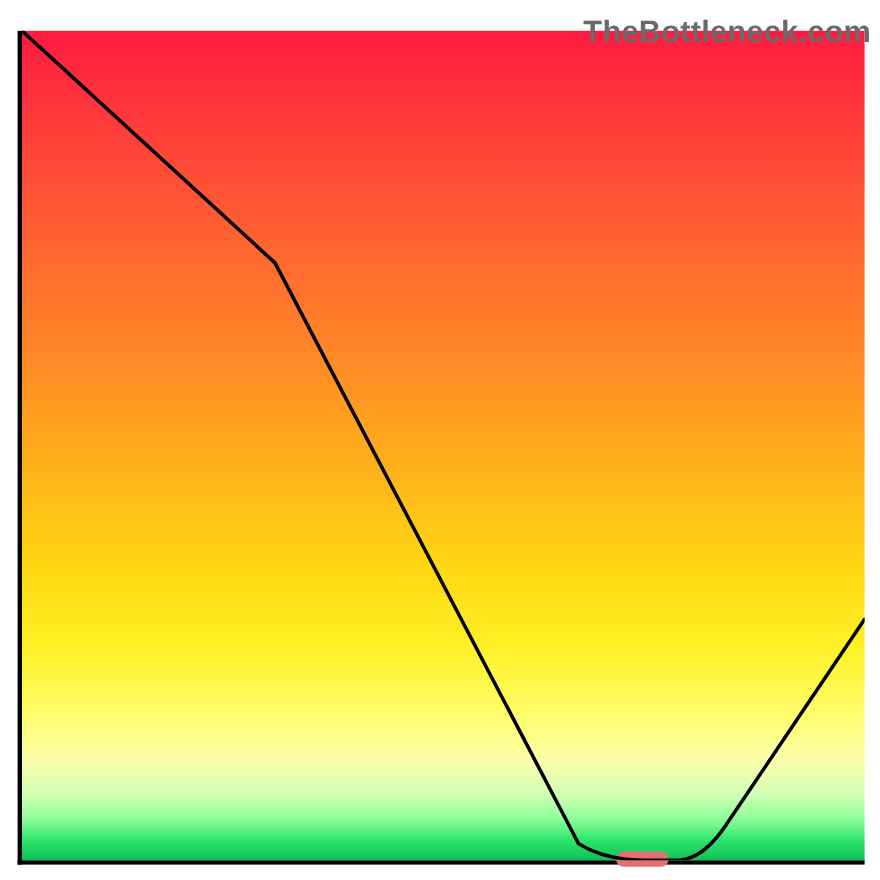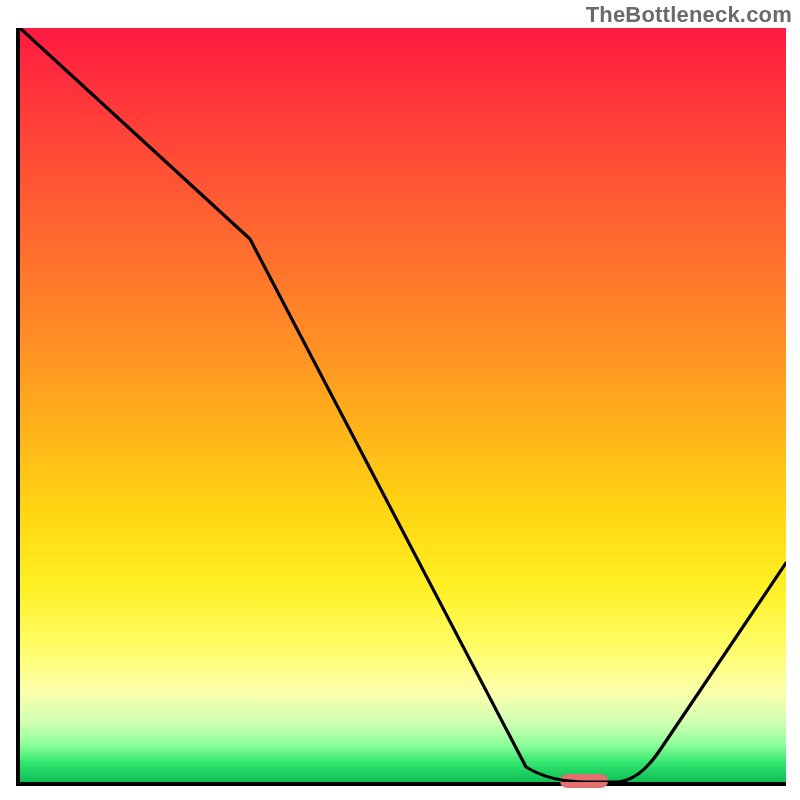--- a/index.html
+++ b/index.html
@@ -11,23 +11,23 @@
     font-family: Arial, Helvetica, sans-serif;
   }
   .canvas {
     position: relative;
     width: 800px;
     height: 800px;
     overflow: hidden;
   }
   .watermark {
     position: absolute;
-    top: 2px;
+    top: 13px;
     right: 8px;
-    font-size: 22px;
+    font-size: 28px;
     font-weight: 600;
     color: #6a6a6a;
     letter-spacing: 0.2px;
     z-index: 40;
   }
   .plot-frame {
     position: absolute;
     left: 16px;
     top: 28px;
     width: 770px;

